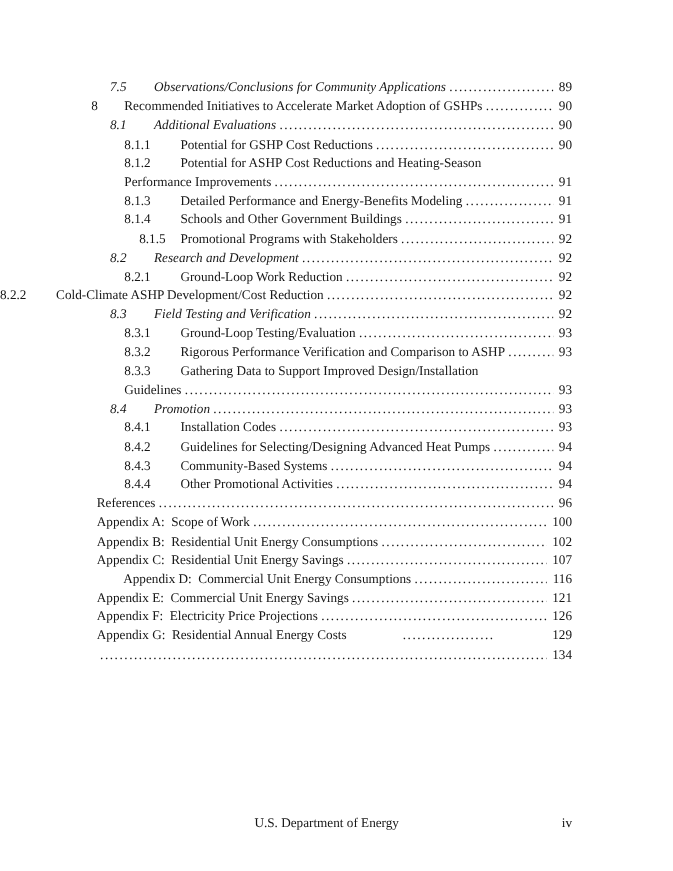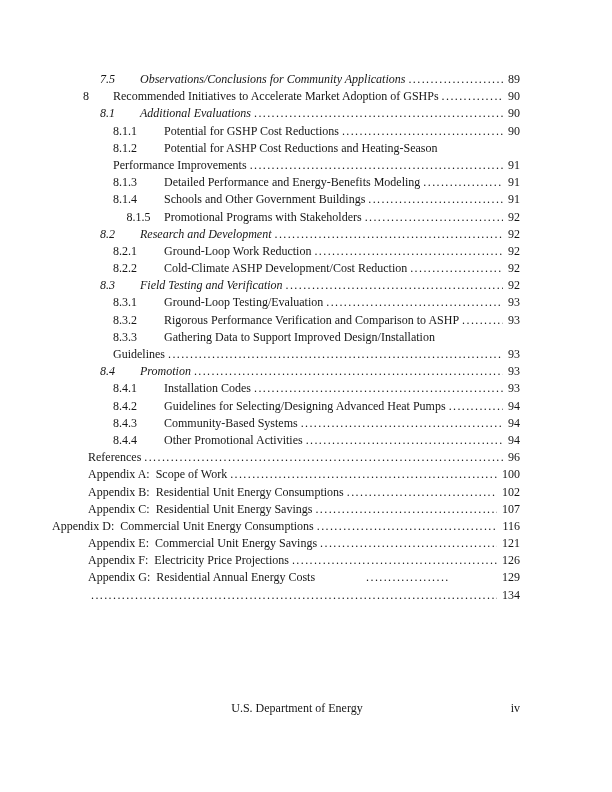--- a/index.html
+++ b/index.html
@@ -33,21 +33,21 @@
     min-width: 0;
   }
   .leader::after {
     content: "................................................................................................................................................................................................";
     letter-spacing: 1.4px;
   }
   .t-page { flex: 0 0 auto; margin-left: 5px; }
   .it .t-num, .it .t-label { font-style: italic; }
   .footer {
     position: absolute;
-    top: 700px;
+    top: 740px;
     left: 0;
     width: 612px;
     height: 17.2px;
     line-height: 17.2px;
   }
   .footer-center {
     position: absolute;
     left: 0;
     right: 18px;
     text-align: center;
@@ -116,21 +116,21 @@
         <span class="t-label">Research and Development</span>
         <span class="leader"></span>
         <span class="t-page">92</span>
       </div>
       <div class="t-row" style="margin-left: 113px;">
         <span class="t-num" style="width: 51px;">8.2.1</span>
         <span class="t-label">Ground-Loop Work Reduction</span>
         <span class="leader"></span>
         <span class="t-page">92</span>
       </div>
-      <div class="t-row" style="margin-left: 113px;">
+      <div class="t-row" style="">
         <span class="t-num" style="width: 51px;">8.2.2</span>
         <span class="t-label">Cold-Climate ASHP Development/Cost Reduction</span>
         <span class="leader"></span>
         <span class="t-page">92</span>
       </div>
       <div class="t-row it" style="margin-left: 100px; align-items: center;">
         <span class="t-num" style="width: 40px;">8.3</span>
         <span class="t-label">Field Testing and Verification</span>
         <span class="leader"></span>
         <span class="t-page">92</span>
@@ -199,21 +199,21 @@
       <div class="t-row" style="margin-left: 88px;">
         <span class="t-label">Appendix B:  Residential Unit Energy Consumptions</span>
         <span class="leader"></span>
         <span class="t-page">102</span>
       </div>
       <div class="t-row" style="margin-left: 88px;">
         <span class="t-label">Appendix C:  Residential Unit Energy Savings</span>
         <span class="leader"></span>
         <span class="t-page">107</span>
       </div>
-      <div class="t-row" style="margin-left: 52px;">
+      <div class="t-row" style="margin-left: 112px;">
         <span class="t-label">Appendix D:  Commercial Unit Energy Consumptions</span>
         <span class="leader"></span>
         <span class="t-page">116</span>
       </div>
       <div class="t-row" style="margin-left: 88px;">
         <span class="t-label">Appendix E:  Commercial Unit Energy Savings</span>
         <span class="leader"></span>
         <span class="t-page">121</span>
       </div>
       <div class="t-row" style="margin-left: 88px;">

